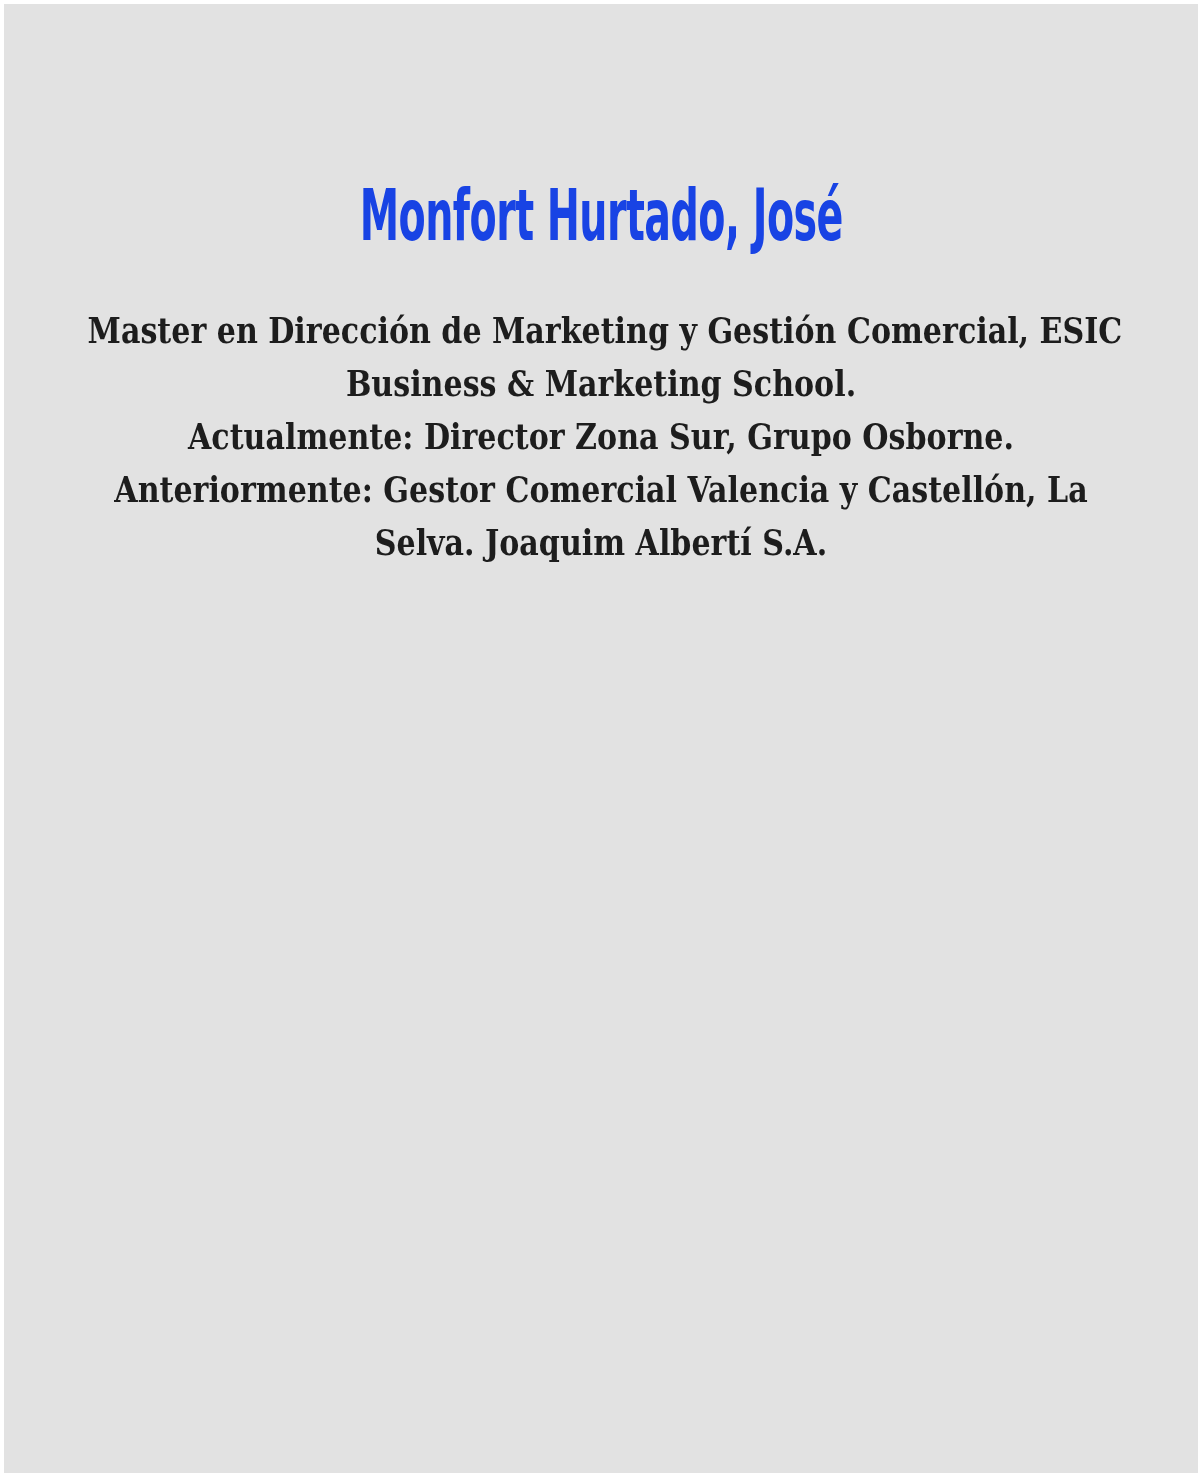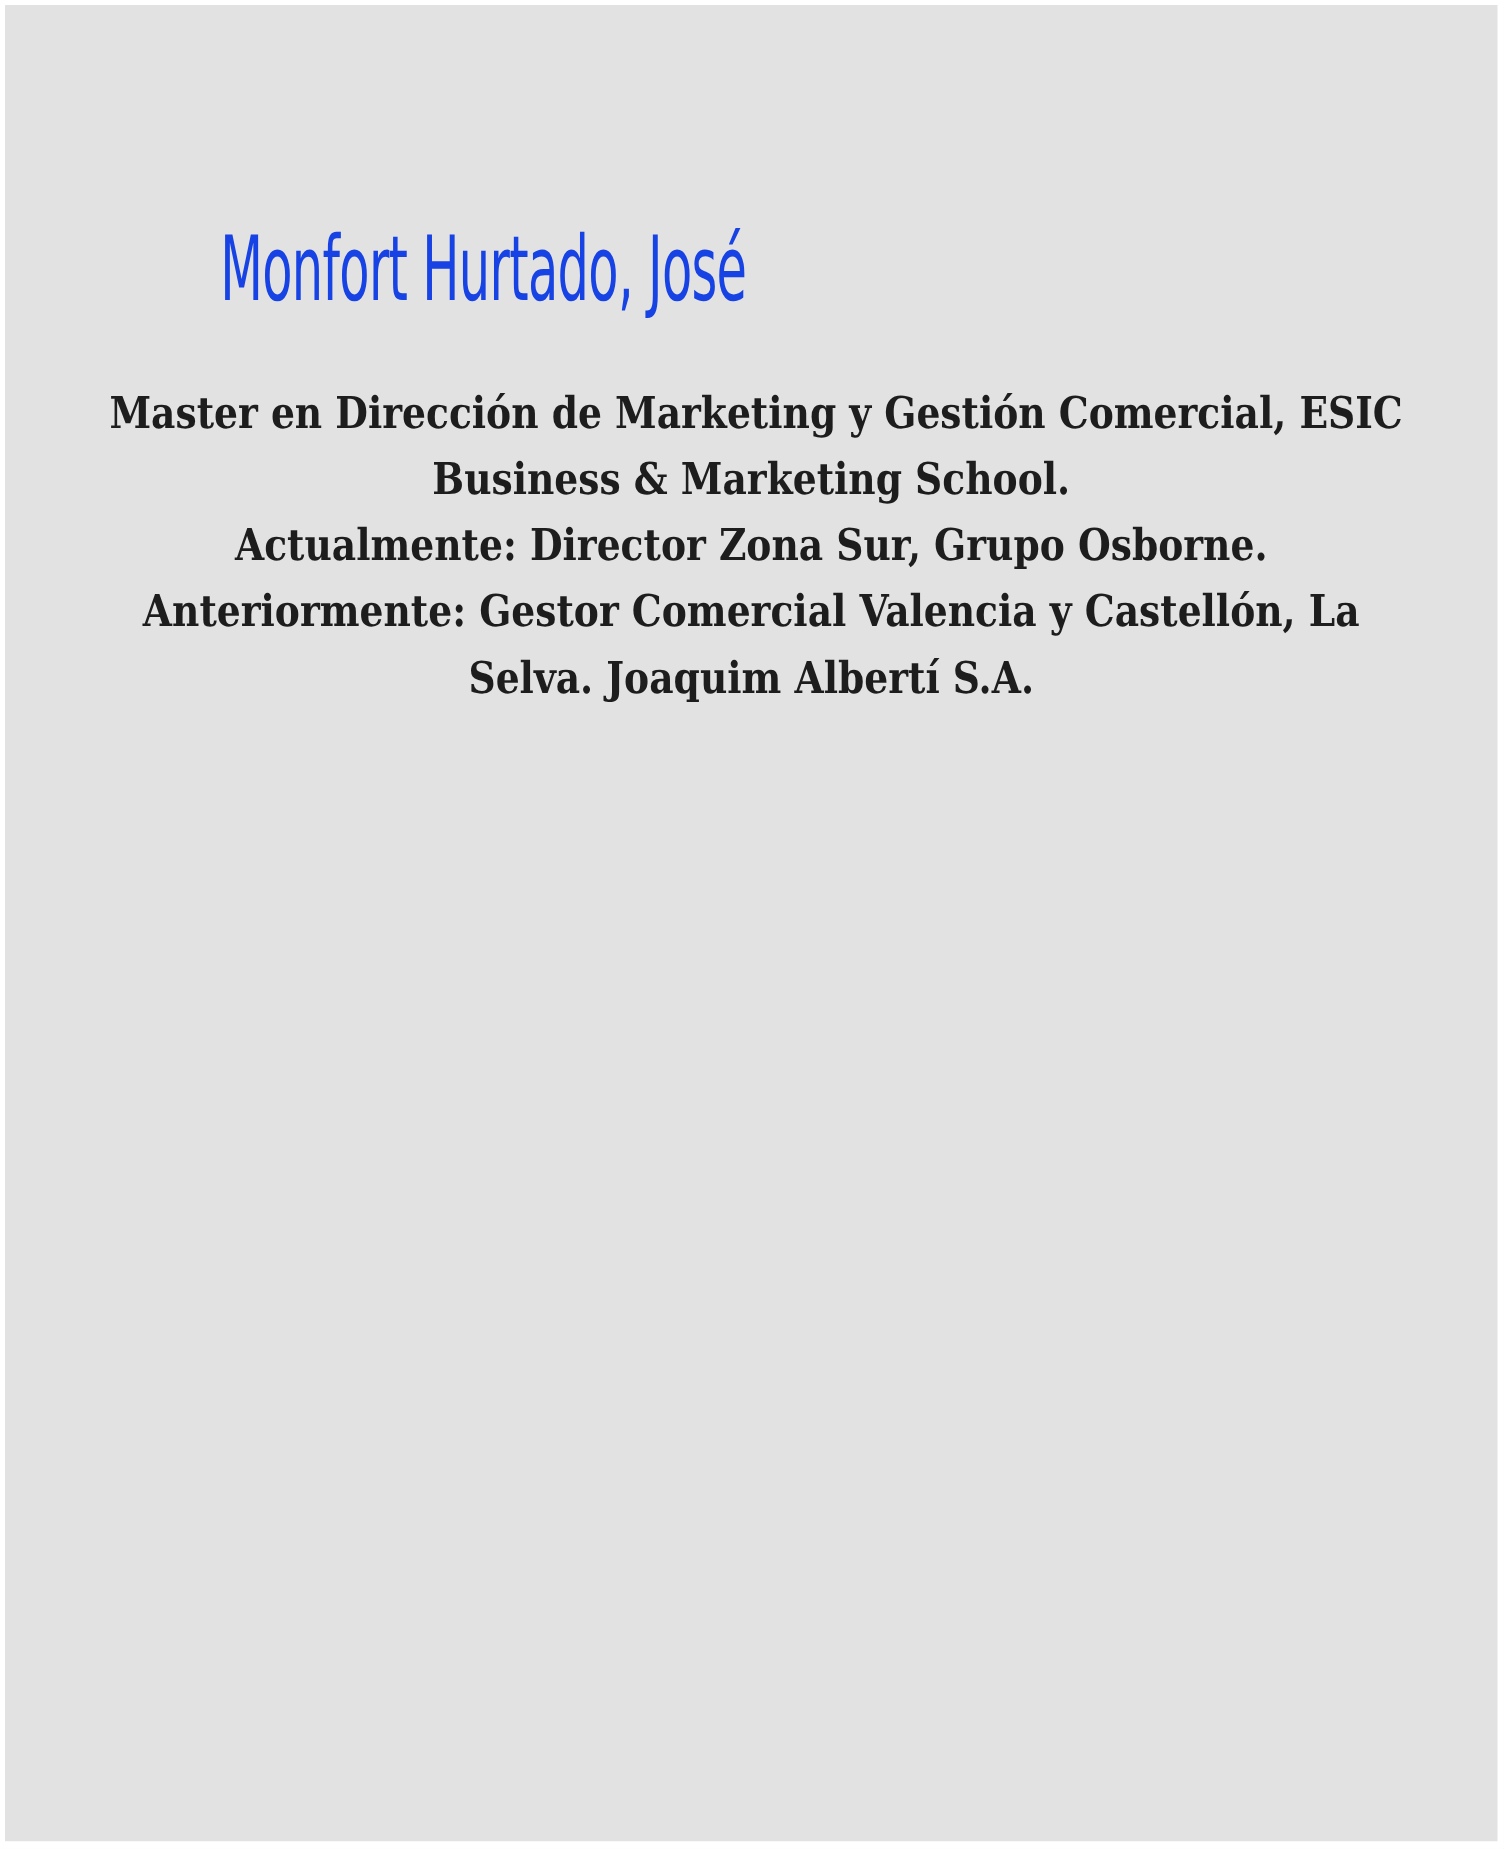--- a/index.html
+++ b/index.html
@@ -15,22 +15,23 @@
     position: absolute;
     top: 4px;
     left: 4px;
     right: 5px;
     bottom: 6px;
     background: var(--page-bg, #e2e2e2);
   }
   .title {
     margin: 175px 0 0 0;
     padding: 0;
+    text-align: center;
     font-family: "DejaVu Sans", sans-serif;
-    font-weight: 400;
+    font-weight: 700;
     font-size: 72px;
     line-height: 72px;
     color: var(--title-color, #1843e4);
     white-space: nowrap;
   }
   .title .condense {
     display: inline-block;
     transform: scaleX(0.55);
     transform-origin: 50% 50%;
     letter-spacing: -1px;

